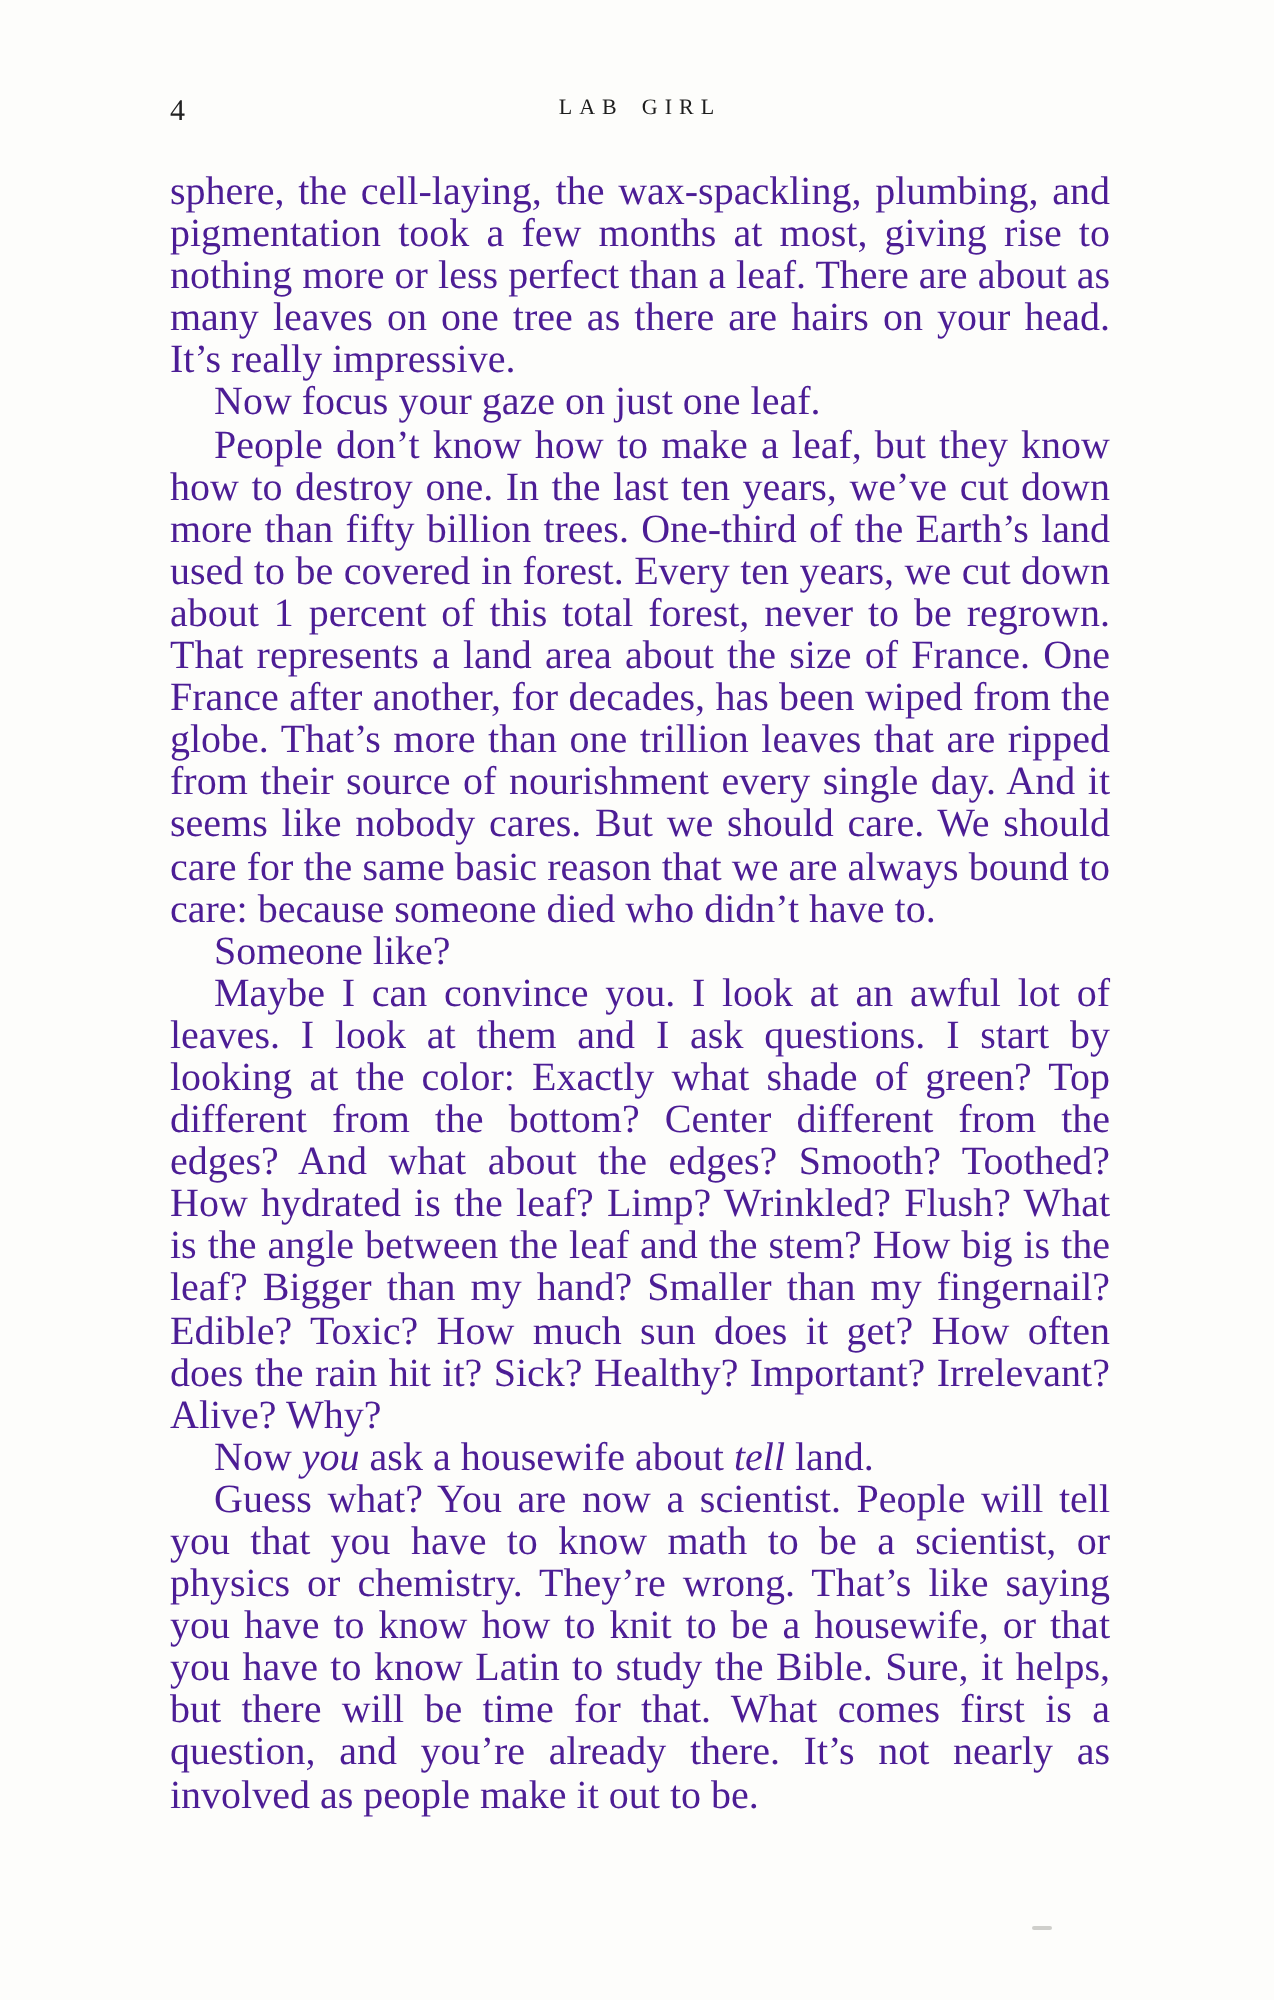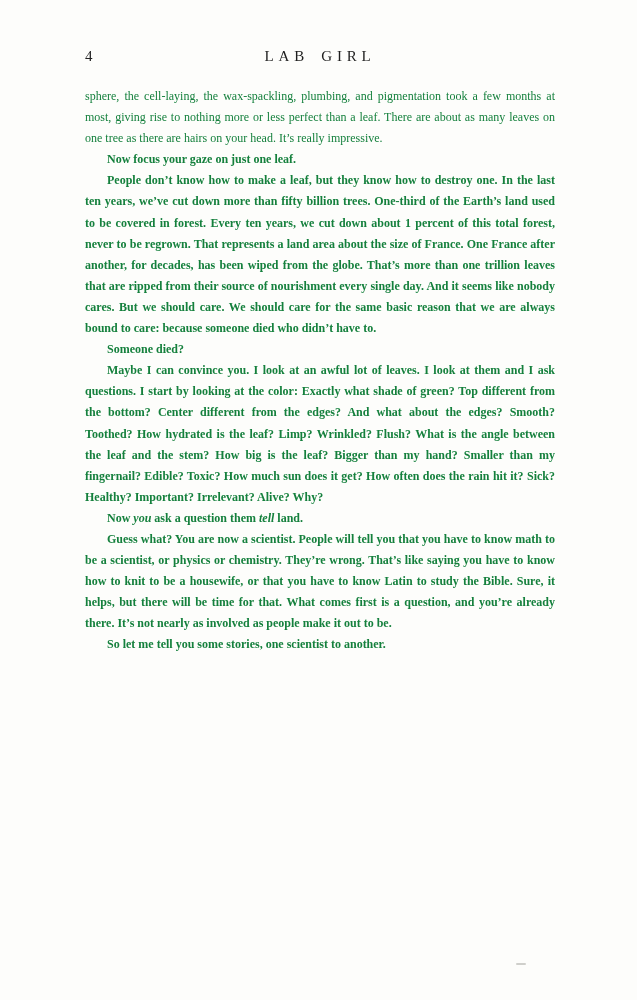--- a/index.html
+++ b/index.html
@@ -31,42 +31,41 @@
     top: 0;
     font-size: 15px;
     color: #222;
   }
   .running-title {
     position: absolute;
     left: 0;
     right: 0;
     top: 0;
     text-align: center;
-    font-size: 15px;
+    font-size: 11px;
     letter-spacing: 0.32em;
     word-spacing: 0.25em;
     color: #1e1e1e;
   }
   .text-block {
     position: absolute;
     top: 86px;
     left: 85px;
     width: 470px;
-    font-size: 12px;
+    font-size: 20px;
     line-height: 21.1px;
     text-align: justify;
-    color: #15803d;
+    color: #4c1d95;
   }
   .text-block p {
     margin: 0;
     padding: 0;
   }
   .text-block p.indent {
     text-indent: 22px;
-    font-weight: bold;
   }
   .italic {
     font-style: italic;
   }
   .scan-artifact {
     position: absolute;
     left: 516px;
     top: 963px;
     width: 10px;
     height: 2px;
@@ -80,21 +79,20 @@
 <div class="page">
   <div class="page-header">
     <span class="page-number">4</span>
     <span class="running-title">LAB GIRL</span>
   </div>
 
   <div class="text-block">
       <p class=""><span>sphere, the cell-laying, the wax-spackling, plumbing, and pigmentation took a few months at most, giving rise to nothing more or less perfect than a leaf. There are about as many leaves on one tree as there are hairs on your head. It’s really impressive.</span></p>
       <p class="indent"><span>Now focus your gaze on just one leaf.</span></p>
       <p class="indent"><span>People don’t know how to make a leaf, but they know how to destroy one. In the last ten years, we’ve cut down more than fifty billion trees. One-third of the Earth’s land used to be covered in forest. Every ten years, we cut down about 1 percent of this total forest, never to be regrown. That represents a land area about the size of France. One France after another, for decades, has been wiped from the globe. That’s more than one trillion leaves that are ripped from their source of nourishment every single day. And it seems like nobody cares. But we should care. We should care for the same basic reason that we are always bound to care: because someone died who didn’t have to.</span></p>
-      <p class="indent"><span>Someone died?</span></p>
+      <p class="indent"><span>Someone like?</span></p>
       <p class="indent"><span>Maybe I can convince you. I look at an awful lot of leaves. I look at them and I ask questions. I start by looking at the color: Exactly what shade of green? Top different from the bottom? Center different from the edges? And what about the edges? Smooth? Toothed? How hydrated is the leaf? Limp? Wrinkled? Flush? What is the angle between the leaf and the stem? How big is the leaf? Bigger than my hand? Smaller than my fingernail? Edible? Toxic? How much sun does it get? How often does the rain hit it? Sick? Healthy? Important? Irrelevant? Alive? Why?</span></p>
-      <p class="indent"><span>Now </span><span class="italic">you</span><span> ask a question them </span><span class="italic">tell</span><span> land.</span></p>
+      <p class="indent"><span>Now </span><span class="italic">you</span><span> ask a housewife about </span><span class="italic">tell</span><span> land.</span></p>
       <p class="indent"><span>Guess what? You are now a scientist. People will tell you that you have to know math to be a scientist, or physics or chemistry. They’re wrong. That’s like saying you have to know how to knit to be a housewife, or that you have to know Latin to study the Bible. Sure, it helps, but there will be time for that. What comes first is a question, and you’re already there. It’s not nearly as involved as people make it out to be.</span></p>
-      <p class="indent"><span>So let me tell you some stories, one scientist to another.</span></p>
     </div>
 
   <div class="scan-artifact"></div>
 </div>
 
 </body></html>

